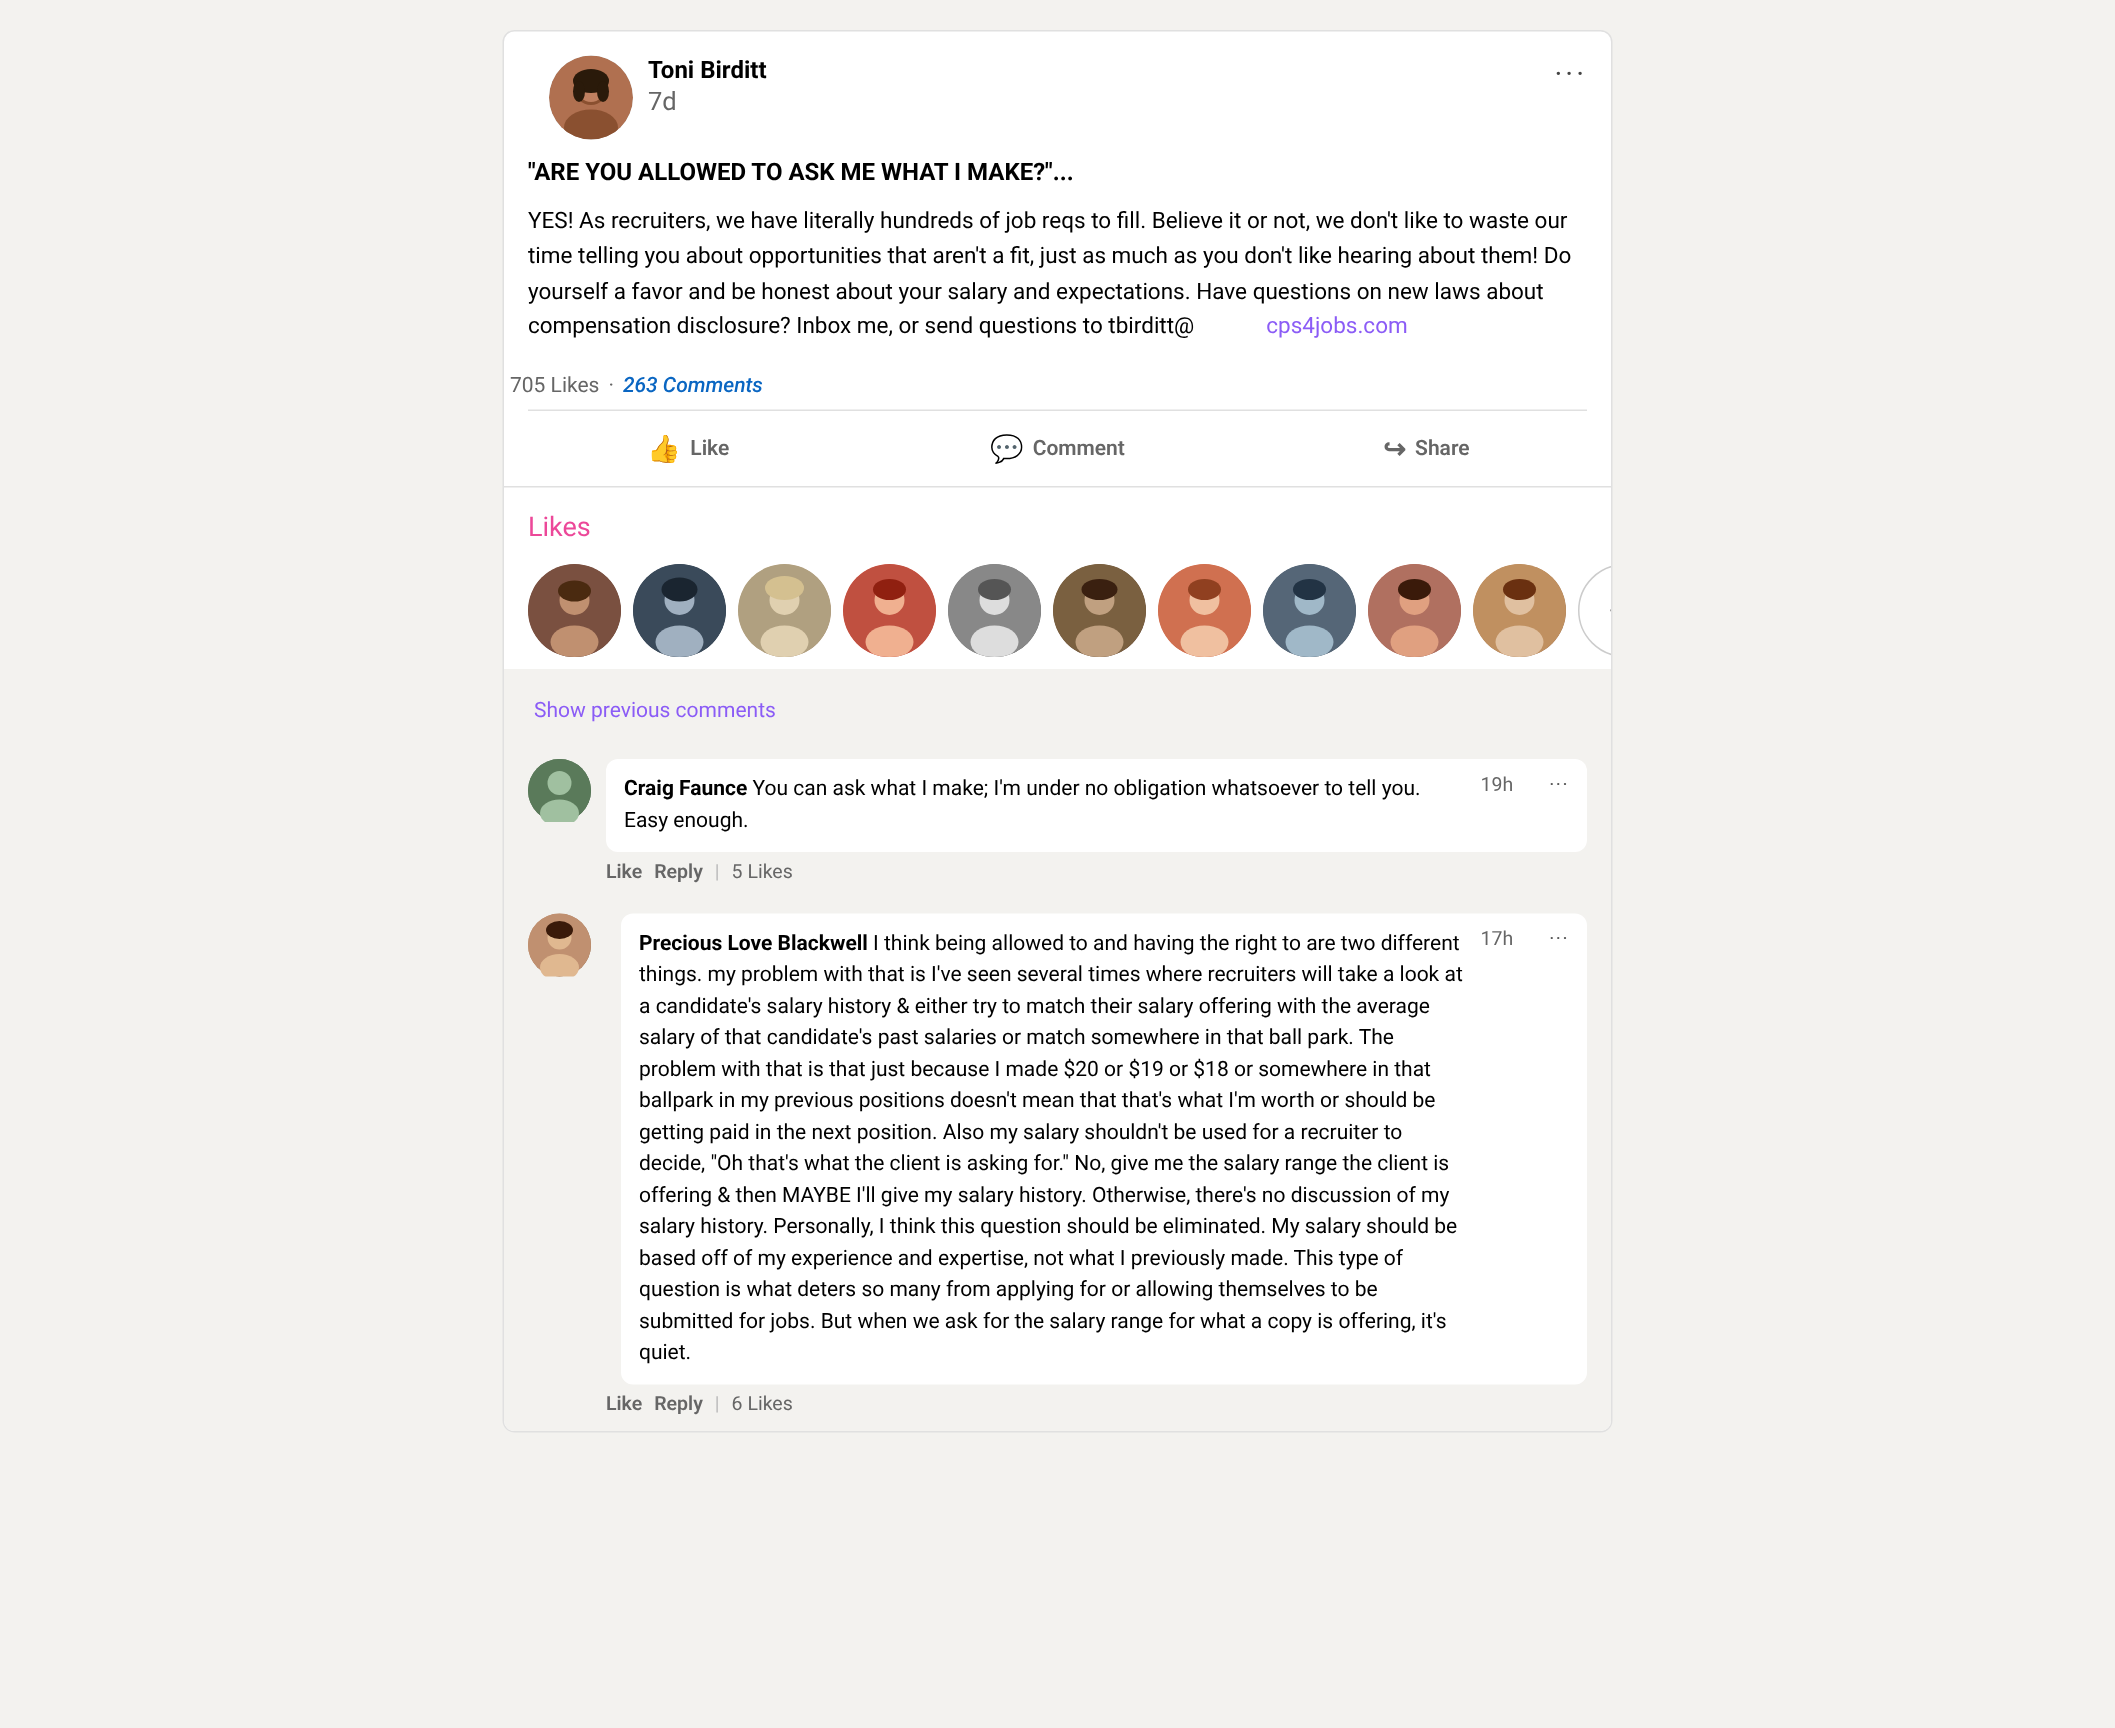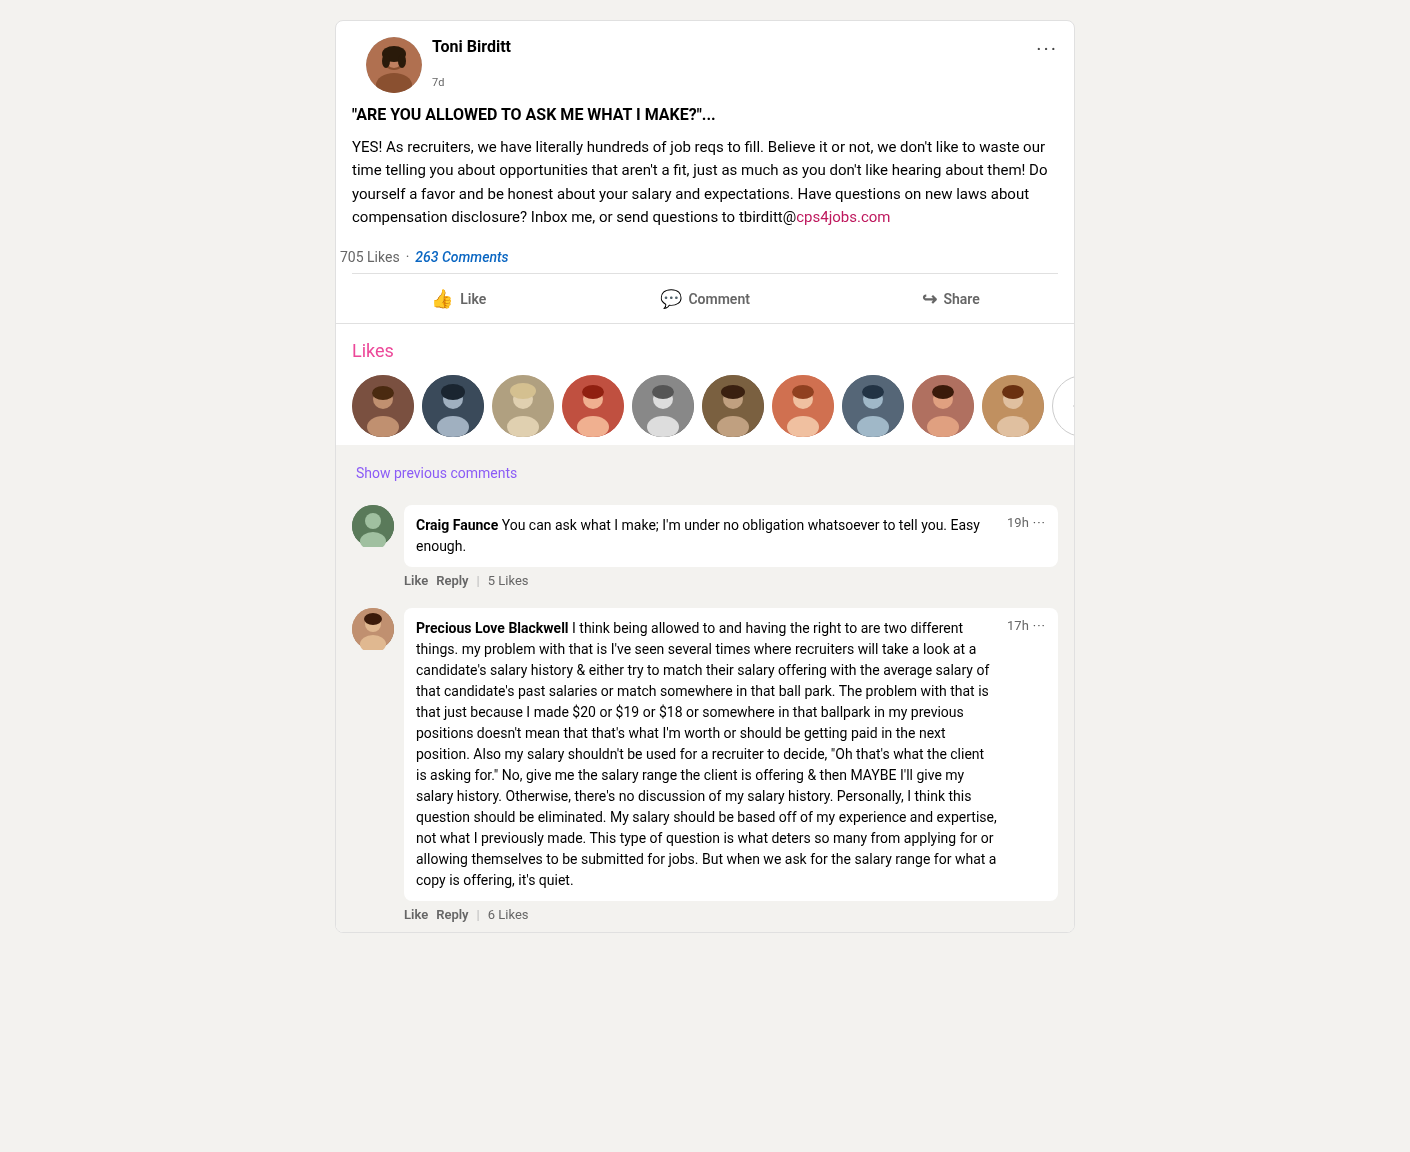--- a/index.html
+++ b/index.html
@@ -45,23 +45,23 @@
       font-weight: 700;
       font-size: 16px;
       color: #000;
     }
     .author-title {
       font-size: 13px;
       color: #666;
       margin-top: 2px;
     }
     .post-time {
-      font-size: 11px;
-      color: #666;
-      margin-top: 20px;
+      font-size: 17px;
+      color: #666;
+      margin-top: 2px;
     }
     .more-options {
       position: absolute;
       right: 16px;
       top: 16px;
       font-size: 20px;
       color: #444;
       cursor: pointer;
       letter-spacing: 2px;
     }
@@ -73,22 +73,23 @@
       font-size: 16px;
       color: #000;
       margin-bottom: 12px;
     }
     .post-body {
       font-size: 15px;
       color: #000;
       line-height: 1.55;
     }
     .post-body a {
-      color: #be185d;
+      color: #8b5cf6;
       text-decoration: none;
+      padding-left: 48px;
     }
     .post-stats {
       padding: 8px 4px;
       font-size: 14px;
       color: #666;
       display: flex;
       align-items: center;
       gap: 4px;
     }
     .post-stats a {
@@ -218,21 +219,21 @@
     .comment-author {
       font-weight: 700;
       font-size: 14px;
       color: #000;
     }
     .comment-timestamp {
       font-size: 13px;
       color: #666;
       display: flex;
       align-items: center;
-      gap: 4px;
+      gap: 24px;
       flex-shrink: 0;
       margin-left: 10px;
     }
     .comment-timestamp .dots {
       letter-spacing: 1px;
       color: #555;
     }
     .comment-actions {
       display: flex;
       align-items: center;
@@ -249,20 +250,21 @@
     }
     .comment-sep {
       color: #bbb;
     }
     .comment-likes-count {
       font-size: 13px;
       color: #666;
     }
     .big-comment .comment-body {
       border-radius: 8px;
+      margin-left: 10px;
     }
   </style>
 </head>
 <body>
 
 <div class="card">
 
   <div class="post-header">
     <div class="avatar-container">
       <div class="avatar">

